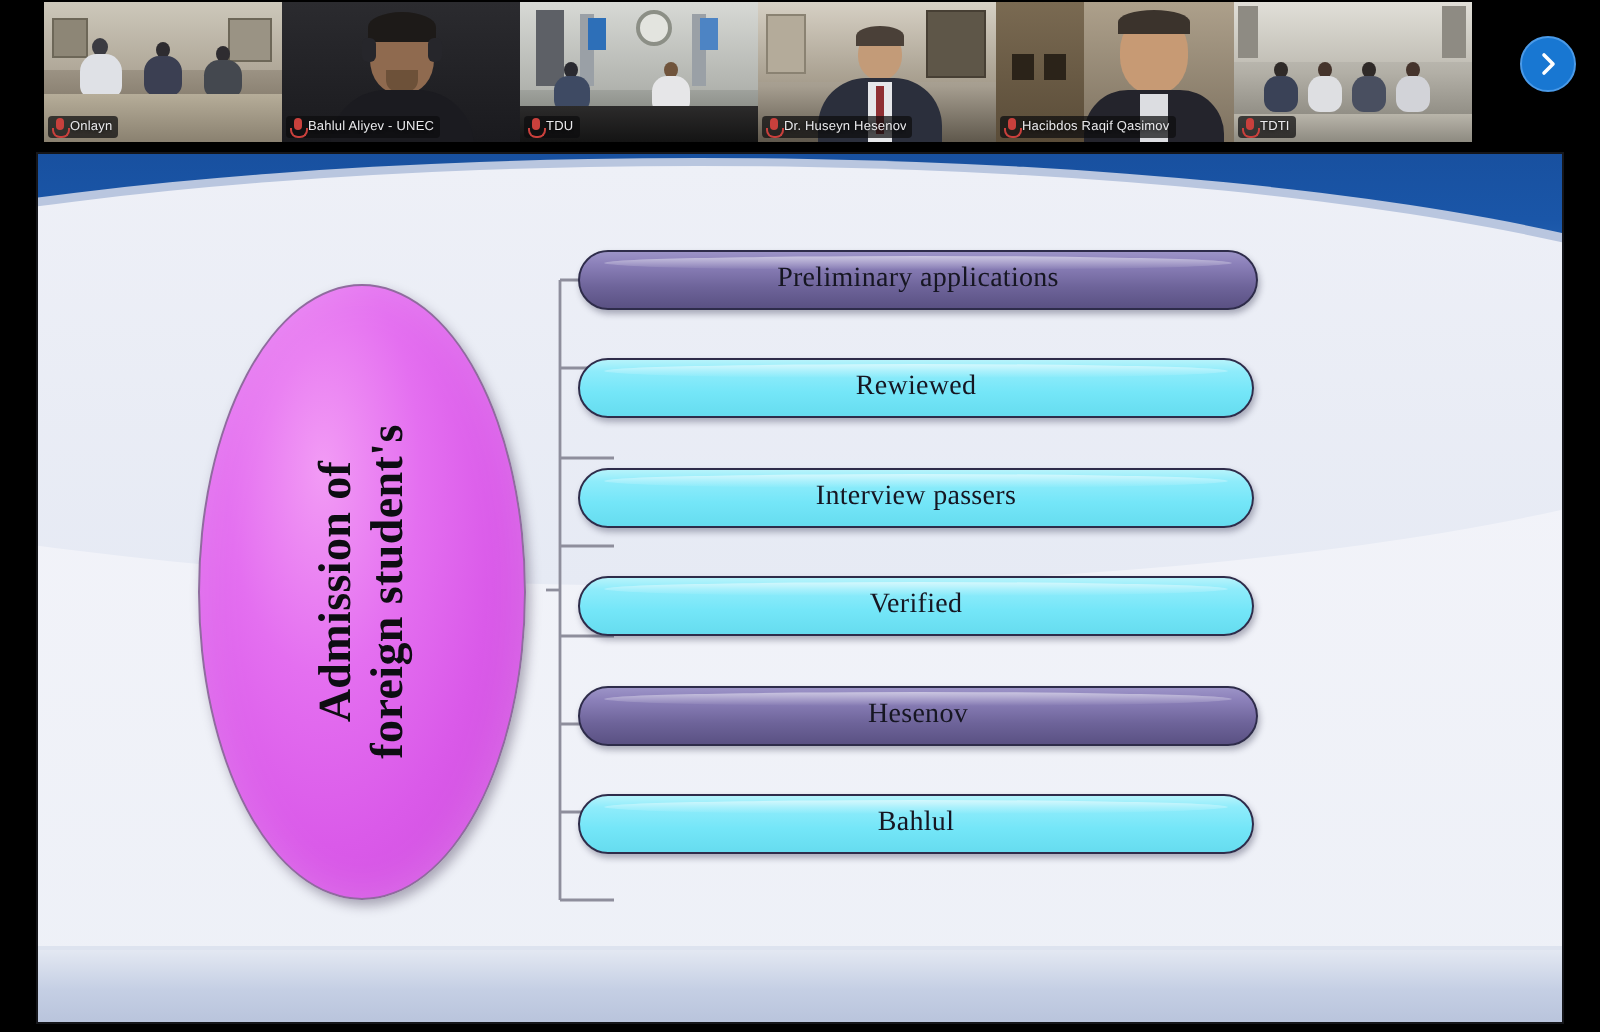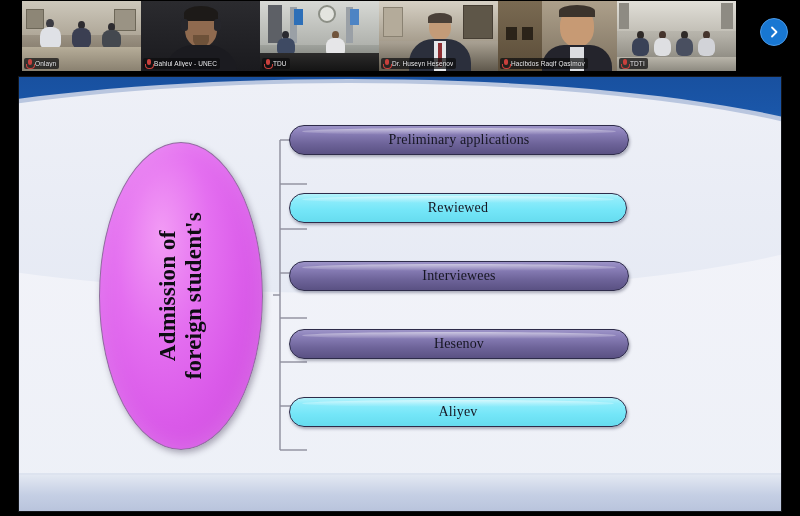--- a/index.html
+++ b/index.html
@@ -426,25 +426,28 @@
       </div>
     </div>
 
     <div id="capsules">
       <div class="capsule purple wide">
         <span class="cap-label">Preliminary applications</span>
       </div>
       <div class="capsule cyan">
         <span class="cap-label">Rewiewed</span>
       </div>
-      <div class="capsule purple wide">
-        <span class="cap-label">Interviewees</span>
+      <div class="capsule cyan">
+        <span class="cap-label">Interview passers</span>
+      </div>
+      <div class="capsule cyan">
+        <span class="cap-label">Verified</span>
       </div>
       <div class="capsule purple wide">
         <span class="cap-label">Hesenov</span>
       </div>
       <div class="capsule cyan">
-        <span class="cap-label">Aliyev</span>
+        <span class="cap-label">Bahlul</span>
       </div>
     </div>
   </div>
 
 </div>
 
 </body></html>

